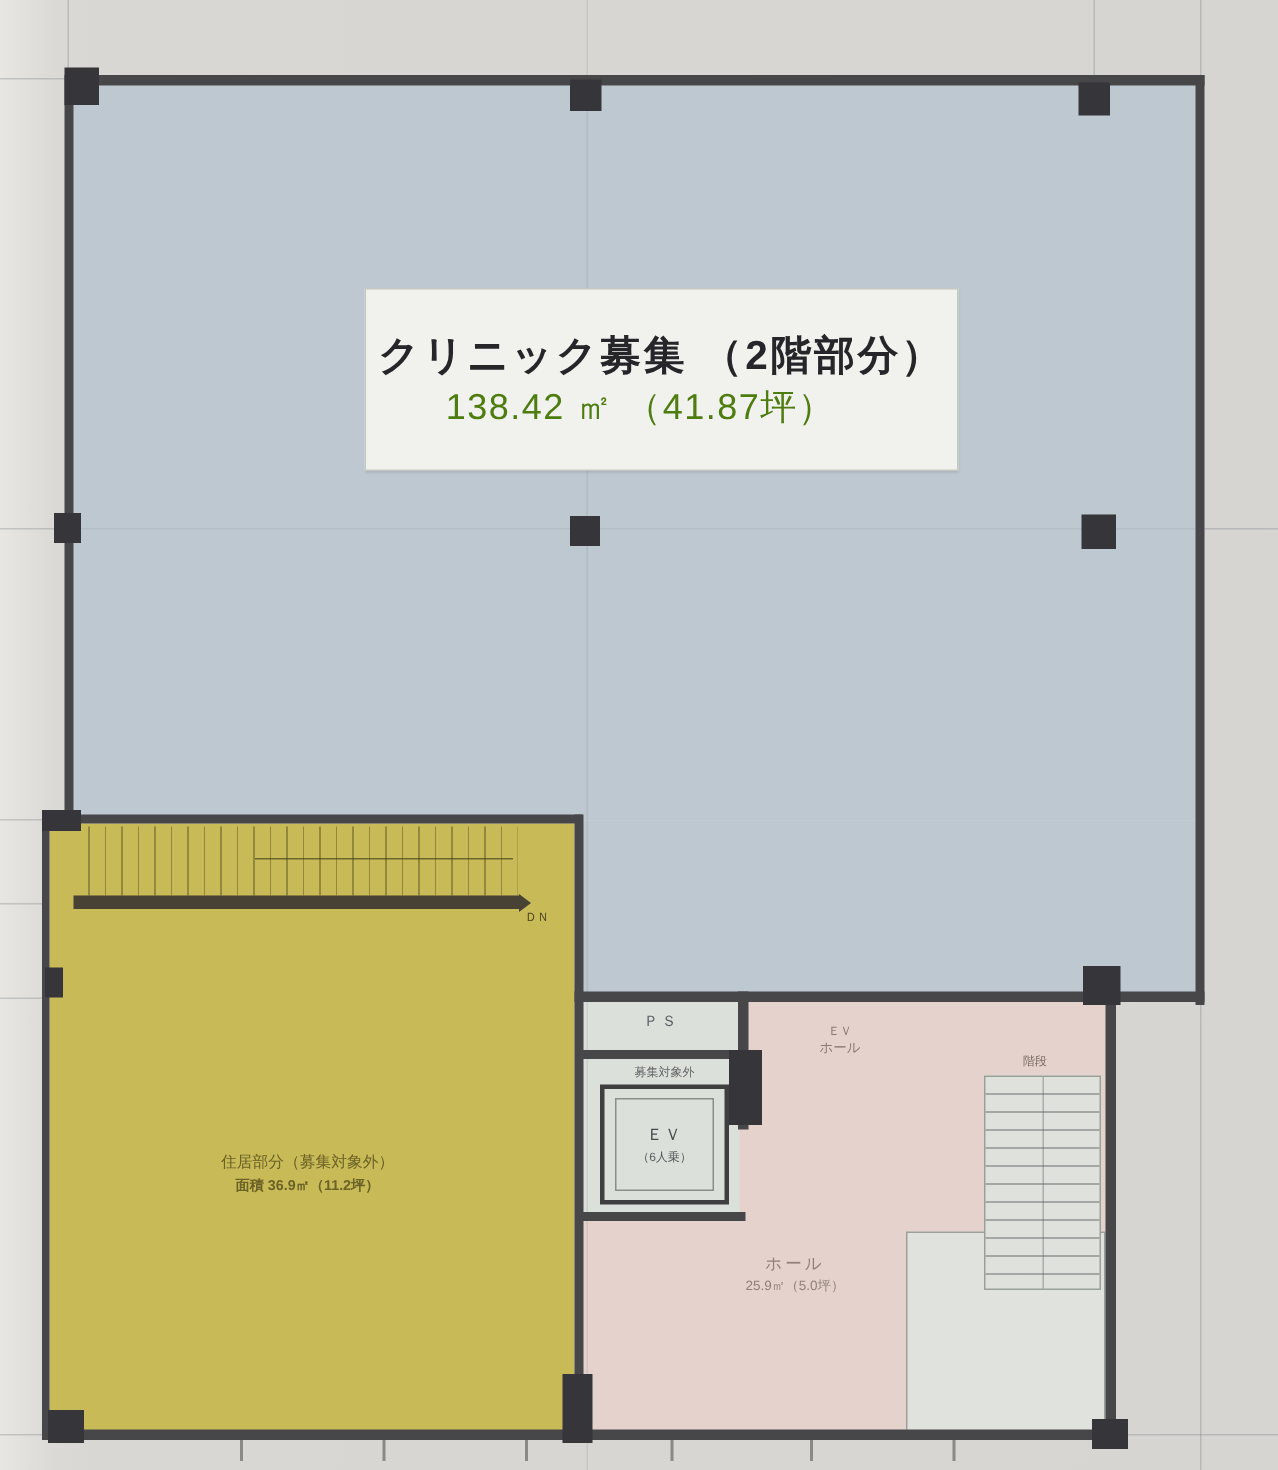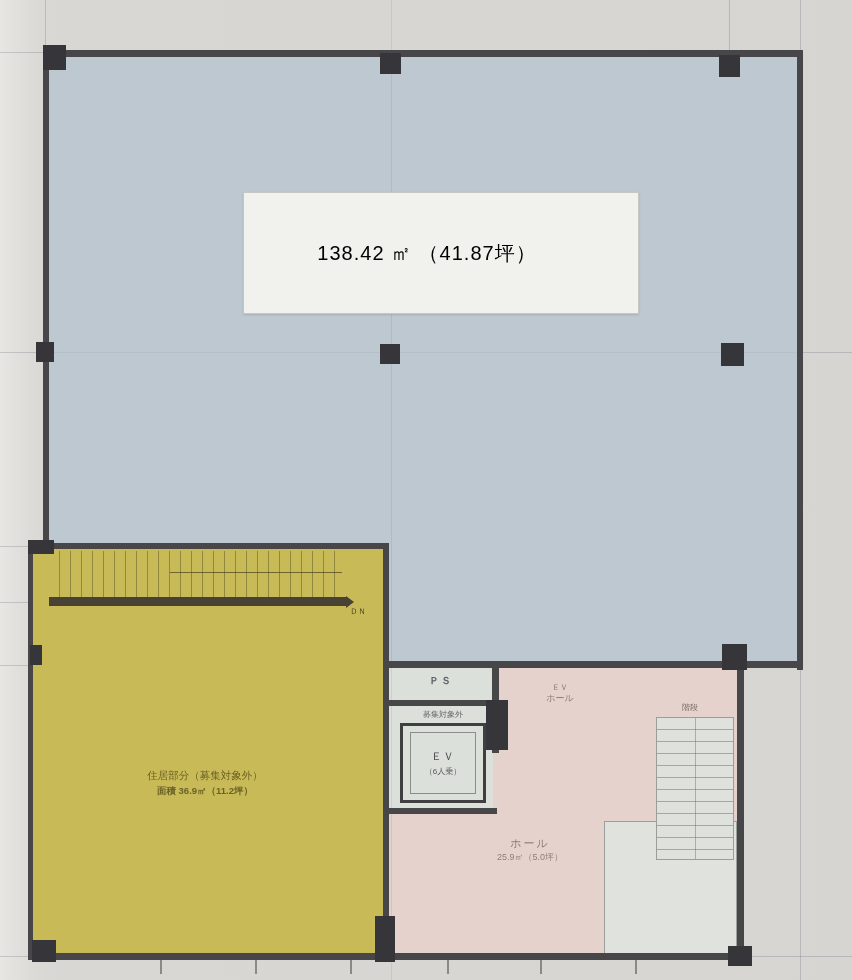--- a/index.html
+++ b/index.html
@@ -13,21 +13,21 @@
   .col{position:absolute;background:#35353a;}
   .gl{position:absolute;background:rgba(105,110,122,.28);}
   .tick{position:absolute;width:2px;height:14px;background:rgba(75,75,75,.55);}
   .label-box{
     position:absolute;left:243px;top:192px;width:394px;height:120px;
     background:#f1f1ed;border:1px solid #c6c6c2;
     box-shadow:0 1px 2px rgba(0,0,0,.12);
     display:flex;flex-direction:column;align-items:center;justify-content:center;
   }
   .label-title{font-size:27px;font-weight:bold;letter-spacing:2px;color:#26262a;white-space:nowrap;}
-  .label-area{font-size:20px;color:#000000;letter-spacing:1px;margin-top:0;transform:translateX(-14px);white-space:nowrap;}
+  .label-area{font-size:24px;color:#4d7c0f;letter-spacing:1px;margin-top:0;transform:translateX(-14px);white-space:nowrap;}
   .ystairs{
     position:absolute;left:49px;top:551px;width:296px;height:46px;
     background:repeating-linear-gradient(90deg,rgba(90,85,35,0) 0 10px,rgba(90,85,35,.5) 10px 11px);
   }
   .yrail{position:absolute;left:170px;top:572px;width:172px;height:1px;background:rgba(70,65,25,.7);}
   .ystairs-edge{position:absolute;left:49px;top:597px;width:298px;height:9px;background:#474234;}
   .ystairs-edge:after{content:"";position:absolute;right:-7px;top:-1px;border-left:8px solid #474234;border-top:6px solid transparent;border-bottom:6px solid transparent;}
   .dn-label{position:absolute;left:350px;top:606px;font-size:8px;color:#4a4423;}
   .core-rooms{position:absolute;left:389px;top:666px;width:104px;height:144px;background:#dce0da;}
   .landing{position:absolute;left:604px;top:821px;width:133px;height:136px;background:#e0e3dd;border:1px solid #9aa09a;box-sizing:border-box;}
@@ -36,21 +36,21 @@
     border:1px solid #99a099;box-sizing:border-box;
     background-image:repeating-linear-gradient(180deg,rgba(90,95,100,0) 0 11px,rgba(90,95,100,.45) 11px 12px);
   }
   .stairwell:after{content:"";position:absolute;left:50%;top:0;bottom:0;width:1px;background:rgba(90,95,100,.4);}
   .ev-box{position:absolute;left:400px;top:723px;width:86px;height:80px;border:3px solid #3f3f42;background:#dce0da;box-sizing:border-box;}
   .ev-inner{position:absolute;left:7px;top:6px;right:7px;bottom:6px;border:1px solid #8a8e88;
     display:flex;flex-direction:column;align-items:center;justify-content:center;}
   .ev-line1{font-size:11px;color:#4c4c50;letter-spacing:1px;}
   .ev-line2{font-size:8px;color:#5a5a5e;margin-top:2px;}
   .ev-caption{position:absolute;left:395px;top:709px;width:96px;text-align:center;font-size:8px;color:#67676b;white-space:nowrap;}
-  .ps-label{position:absolute;left:389px;top:674px;width:104px;text-align:center;font-size:10px;color:#5d6066;letter-spacing:2px;font-weight:bold;}
+  .ps-label{position:absolute;left:389px;top:674px;width:104px;text-align:center;font-size:10px;color:#5d6066;letter-spacing:2px;}
   .evhall{position:absolute;left:528px;top:683px;width:64px;text-align:center;color:#8a7a74;line-height:1.2;}
   .evhall .l1{font-size:8px;}
   .evhall .l2{font-size:9px;}
   .stairs-label{position:absolute;left:658px;top:702px;width:64px;text-align:center;font-size:8px;color:#7a6a64;}
   .hall-text{position:absolute;left:455px;top:836px;width:150px;text-align:center;color:#8f7f79;line-height:1.4;}
   .hall-text .l1{font-size:11px;letter-spacing:2px;}
   .hall-text .l2{font-size:9px;}
   .yellow-text{position:absolute;left:105px;top:768px;width:200px;text-align:center;color:#6a6226;line-height:1.5;}
   .yellow-text .l1{font-size:10.5px;}
   .yellow-text .l2{font-size:9.5px;font-weight:bold;}
@@ -116,20 +116,21 @@
   <div class="tick" style="left:447px;top:960px;"></div>
   <div class="tick" style="left:540px;top:960px;"></div>
   <div class="tick" style="left:635px;top:960px;"></div>
 
   <div class="ystairs"></div>
   <div class="yrail"></div>
   <div class="ystairs-edge"></div>
   <div class="dn-label">ＤＮ</div>
 
   <div class="label-box">
+    <div class="label-title">クリニック募集 （2階部分）</div>
     <div class="label-area">138.42 ㎡ （41.87坪）</div>
   </div>
 
   <div class="ps-label">ＰＳ</div>
   <div class="ev-caption">募集対象外</div>
   <div class="ev-box">
     <div class="ev-inner">
       <div class="ev-line1">ＥＶ</div>
       <div class="ev-line2">（6人乗）</div>
     </div>

